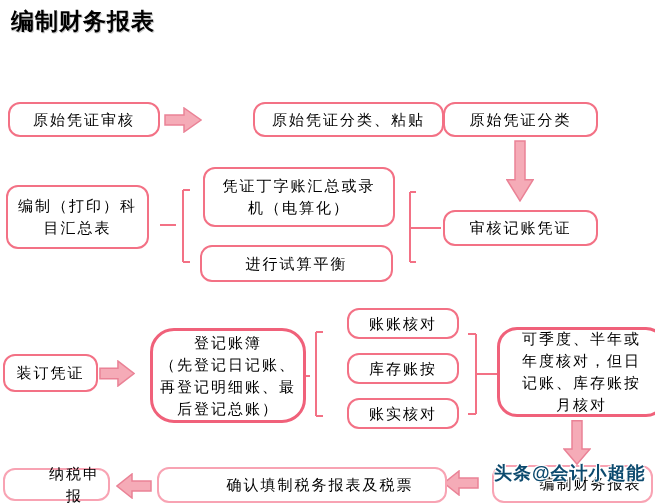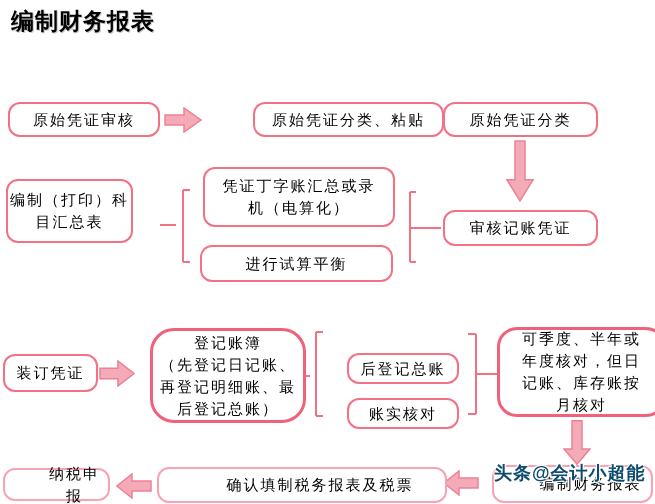--- a/index.html
+++ b/index.html
@@ -47,21 +47,21 @@
   <svg class="arrow" style="left:400px;top:107px;" width="38" height="26" viewBox="0 0 38 26">
     <polygon points="1,8 20,8 20,1 37,13 20,25 20,18 1,18" fill="#f5abb7" stroke="#ea8296" stroke-width="1.5"></polygon>
   </svg>
 
   <div class="box" style="left:443px;top:102px;width:155px;height:35px;">原始凭证分类</div>
 
   <svg class="arrow" style="left:506px;top:140px;" width="28" height="62" viewBox="0 0 28 56" preserveAspectRatio="none">
     <polygon points="9,1 19,1 19,36 27,36 14,55 1,36 9,36" fill="#f5abb7" stroke="#ea8296" stroke-width="1.5"></polygon>
   </svg>
 
-  <div class="box" style="left:6px;top:179px;width:127px;height:64px;">编制（打印）科
+  <div class="box" style="left:6px;top:185px;width:143px;height:64px;">编制（打印）科
 目汇总表</div>
 
   <svg class="conn" style="left:160px;top:184px;" width="34" height="84" viewBox="0 0 34 84">
     <path d="M0 41 H16 M23 6 V78 M23 6 H30 M23 78 H30" fill="none" stroke="#f37185" stroke-width="2"></path>
   </svg>
 
   <div class="box" style="left:200px;top:245px;width:193px;height:37px;">进行试算平衡</div>
 
   <div class="box" style="left:203px;top:167px;width:192px;height:60px;">凭证丁字账汇总或录
 机（电算化）</div>
@@ -80,22 +80,23 @@
 
   <div class="box big" style="left:150px;top:328px;width:156px;height:95px;">登记账簿
 （先登记日记账、
 再登记明细账、最
 后登记总账）</div>
 
   <svg class="conn" style="left:296px;top:326px;" width="32" height="96" viewBox="0 0 32 96">
     <path d="M0 50 H14 M20 6 V90 M20 6 H27 M20 90 H27" fill="none" stroke="#f37185" stroke-width="2"></path>
   </svg>
 
+  <div class="box" style="left:347px;top:308px;width:112px;height:31px;">账账核对</div>
 
-  <div class="box" style="left:347px;top:353px;width:112px;height:31px;">后登记总账</div>
+  <div class="box" style="left:347px;top:353px;width:112px;height:31px;">库存账按</div>
 
   <div class="box" style="left:347px;top:398px;width:112px;height:31px;">账实核对</div>
 
   <svg class="conn" style="left:464px;top:328px;" width="36" height="92" viewBox="0 0 36 92">
     <path d="M4 6 H12 M12 6 V86 M4 86 H12 M12 46 H34" fill="none" stroke="#f37185" stroke-width="2"></path>
   </svg>
 
   <div class="box big" style="left:497px;top:327px;width:169px;height:90px;border-radius:20px;">可季度、半年或
 年度核对，但日
 记账、库存账按

